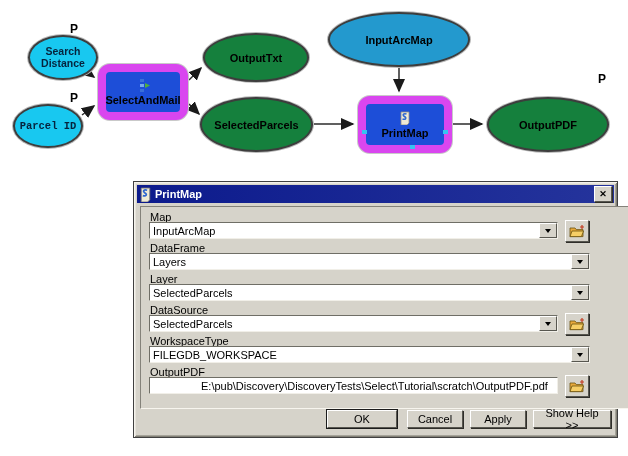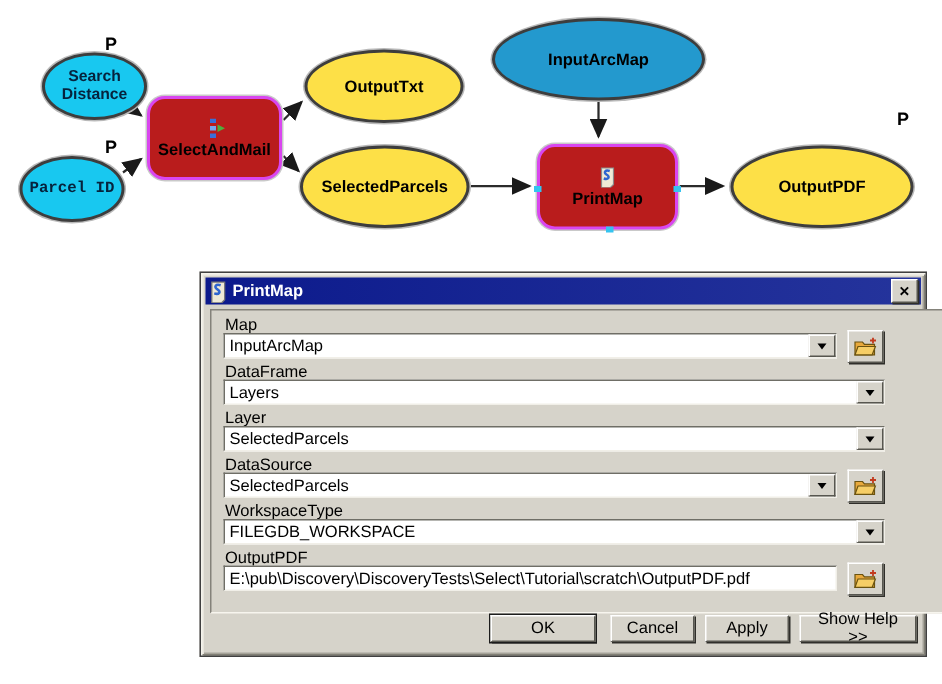--- a/index.html
+++ b/index.html
@@ -7,22 +7,22 @@
        font-family:"Liberation Sans",sans-serif;-webkit-font-smoothing:none;}
 
   
   #diagram{position:absolute;left:0;top:0;width:628px;height:178px;}
   #wires{position:absolute;left:0;top:0;pointer-events:none;}
   .node{position:absolute;display:flex;align-items:center;justify-content:center;
         text-align:center;font-weight:bold;color:#000;box-sizing:border-box;}
   .ellipse{border-radius:50%;border:2px solid #3d3d3d;box-shadow:0 0 0 1px #b9b9b9;}
   .cyan{background:#18c8f0;font-size:10.5px;color:#06233d;}
   .blue{background:#2399ce;font-size:11px;}
-  .green{background:#fde047;font-size:11px;}
-  .tool{background:#b91c1c;border:2px solid #d946ef;border-radius:12px;
+  .green{background:#15803d;font-size:11px;}
+  .tool{background:#1d4ed8;border:8px solid #d946ef;border-radius:12px;
         box-shadow:0 0 0 1px #c9c9c9;flex-direction:column;font-size:11px;gap:2px;}
   .pbadge{position:absolute;font-weight:bold;font-size:12px;color:#000;}
   .cport{position:absolute;width:5px;height:4px;background:#35c4f0;}
 
   
   #dlg{position:absolute;left:133px;top:181px;width:485px;height:257px;
        background:#d6d3ca;border:1px solid #404040;box-sizing:border-box;
        box-shadow:inset 1px 1px 0 #f5f3ec, inset -1px -1px 0 #828076,
                   inset 2px 2px 0 #e7e4dc, inset -2px -2px 0 #a5a399;
        font-size:11px;color:#000;}
@@ -190,21 +190,21 @@
 
     <div class="flabel" style="top:128px;">WorkspaceType</div>
     <div class="fieldrow" style="top:139px;width:441px;">
       <span class="fval">FILEGDB_WORKSPACE</span>
       <span class="drop">
           <span class="tri"></span>
         </span>
     </div>
 
     <div class="flabel" style="top:159px;">OutputPDF</div>
-    <div class="fieldrow" style="top:170px;width:409px;">
+    <div class="fieldrow" style="top:170px;width:409px;padding-left:48px;">
       <span class="fval">E:\pub\Discovery\DiscoveryTests\Select\Tutorial\scratch\OutputPDF.pdf</span>
     </div>
     <div class="browse btn3d" style="left:424px;top:168px;">
       <svg width="16" height="13" viewBox="0 0 16 13">
         <path d="M1 3 h5 l1.3 1.6 H14 v7 H1 z" fill="#e8a93c" stroke="#6b5310" stroke-width="0.8"></path>
         <path d="M3 6 h11.6 l-2.2 5.6 H1 z" fill="#f6ce66" stroke="#6b5310" stroke-width="0.8"></path>
         <path d="M13 0 v4 M11 2 h4" stroke="#c23a1e" stroke-width="1.2"></path>
       </svg>
     </div>
 

